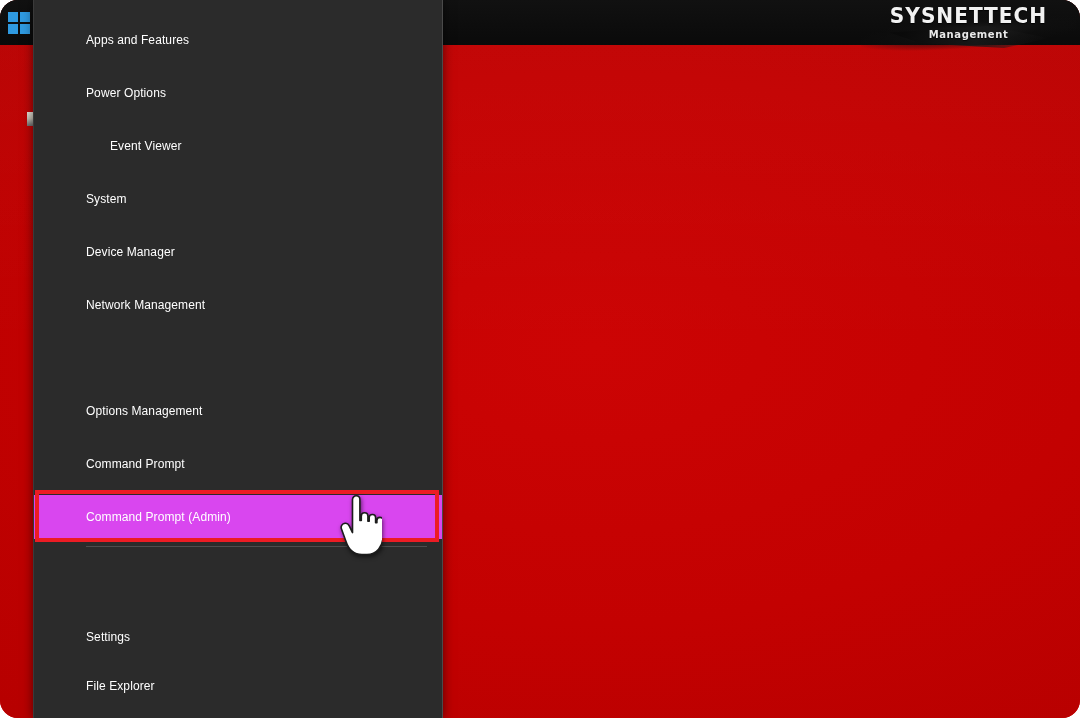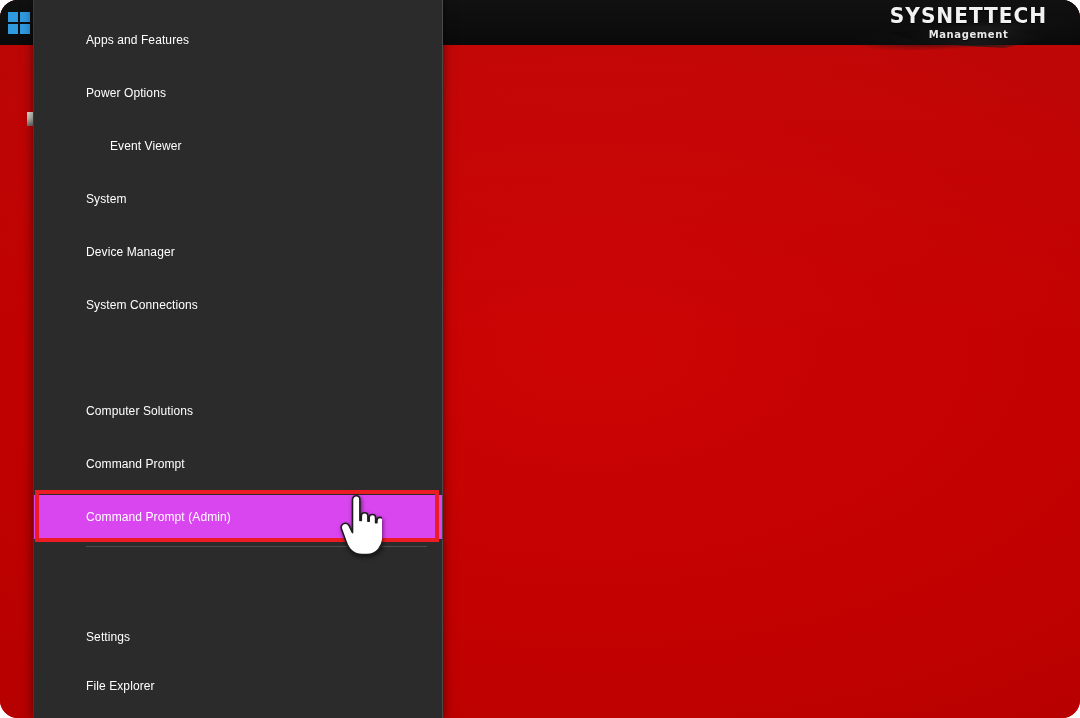--- a/index.html
+++ b/index.html
@@ -225,22 +225,22 @@
 
   <div class="left-fragment"></div>
 
   <div class="ctx-menu" id="ctx-menu">
     <div class="menu-separator"></div>
   <div class="menu-item" style="top: 18px;">Apps and Features</div>
       <div class="menu-item" style="top: 71px;">Power Options</div>
       <div class="menu-item" style="top: 124px; margin-left: 24px;">Event Viewer</div>
       <div class="menu-item" style="top: 177px;">System</div>
       <div class="menu-item" style="top: 230px;">Device Manager</div>
-      <div class="menu-item" style="top: 283px;">System Connections</div>
-      <div class="menu-item" style="top: 389px;">Computer Solutions</div>
+      <div class="menu-item" style="top: 283px;">Network Management</div>
+      <div class="menu-item" style="top: 389px;">Options Management</div>
       <div class="menu-item" style="top: 442px;">Command Prompt</div>
       <div class="menu-item selected" style="top: 495px;">Command Prompt (Admin)</div>
       <div class="menu-item" style="top: 615px;">Settings</div>
       <div class="menu-item" style="top: 664px;">File Explorer</div>
     </div>
 
   <div class="annot-box"></div>
 
   <div class="hand-cursor">
     <svg viewBox="0 0 44 62" width="44" height="62" xmlns="http://www.w3.org/2000/svg">

